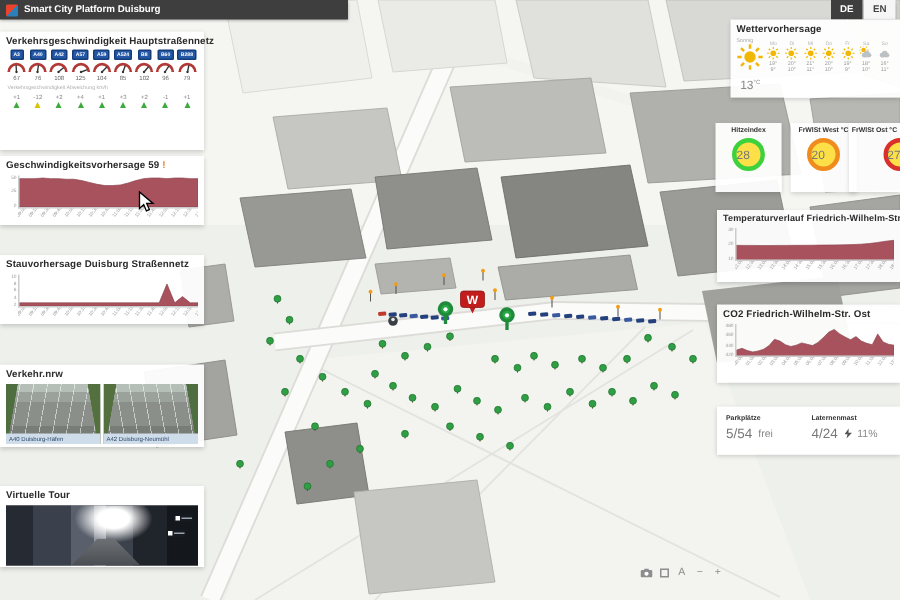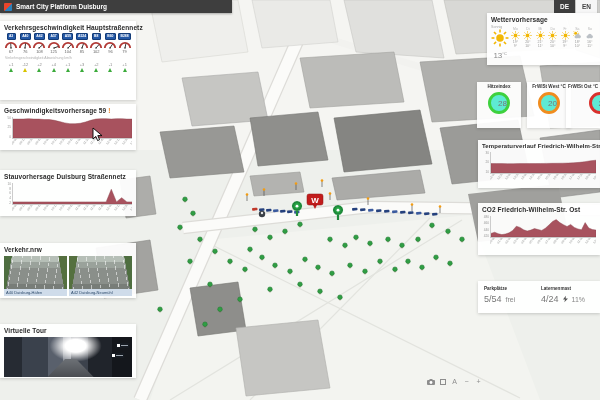--- a/index.html
+++ b/index.html
@@ -64,26 +64,26 @@
   .wxnow{width:26px;display:flex;flex-direction:column;align-items:center}
   .wxcond{font-size:3.6px;color:#aaa;align-self:flex-start}
   .wxtemp{font-size:8px;color:#8a8a8a}
   .wxtemp b{font-size:4px;font-weight:normal;vertical-align:top}
   .wday{width:12.4px;display:flex;flex-direction:column;align-items:center;padding-top:2px}
   .wd{font-size:3.4px;color:#b5b5b5}
   .wt{font-size:3.6px;color:#999;line-height:1.2}
   
   .ringcard{position:absolute;width:44px;height:46px;background:rgba(255,255,255,.94);box-shadow:0 1px 3px rgba(0,0,0,.15);display:flex;flex-direction:column;align-items:center;padding-top:2px}
   .rlabel{font-size:4.6px;font-weight:bold;color:#333;white-space:nowrap}
-  .ring{width:22px;height:22px;border-radius:50%;background:#5eead4;display:flex;align-items:center;justify-content:flex-end;font-size:8px;color:#777;margin-top:3px}
+  .ring{width:22px;height:22px;border-radius:50%;background:#fde047;display:flex;align-items:center;justify-content:flex-start;font-size:8px;color:#777;margin-top:3px}
   #rc-hitze{left:477px;top:82px}
   #rc-west{left:527px;top:82px}
   #rc-ost{left:566px;top:82px;width:34px}
   
-  #p-park{left:478px;top:281px;width:122px;height:32px;display:flex}
+  #p-park{left:478px;top:271px;width:122px;height:32px;display:flex}
   .pkcol{flex:1;display:flex;flex-direction:column;align-items:flex-start;padding:2px 2px}
   .pklabel{font-size:4.6px;font-weight:bold;color:#333}
   .pkval{font-size:9px;color:#777;margin-top:3px;display:flex;align-items:center;gap:4px}
   .pkval small{font-size:7px;color:#888}
   
   #mapctl{position:absolute;left:426px;top:377px;display:flex;gap:3px}
   .mbtn{width:9px;height:9px;display:flex;align-items:center;justify-content:center;color:#8d8d8d;font-size:7px;cursor:pointer}
   .mbtn .sq{width:6px;height:6px;border:1px solid #8d8d8d}
   #cursor{position:absolute;left:92px;top:127px;z-index:50;pointer-events:none}
 </style>

